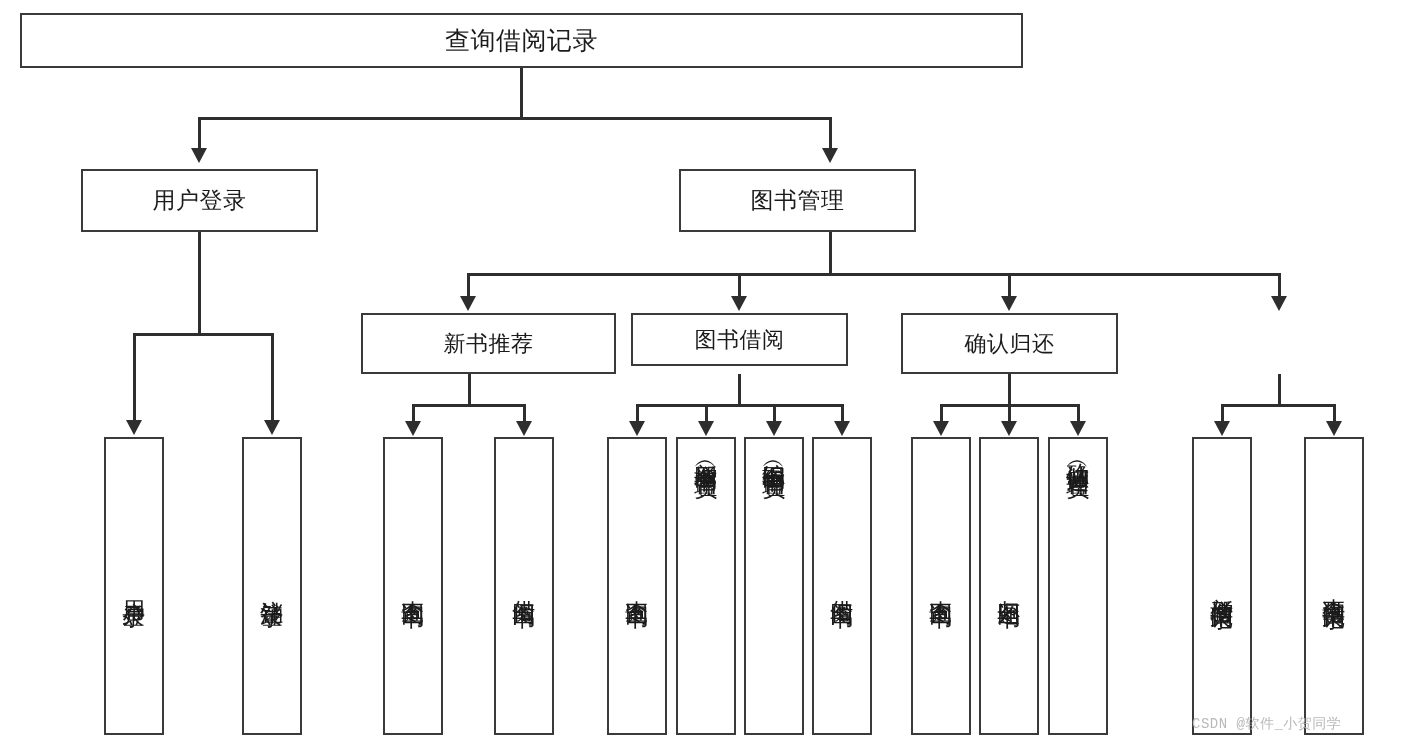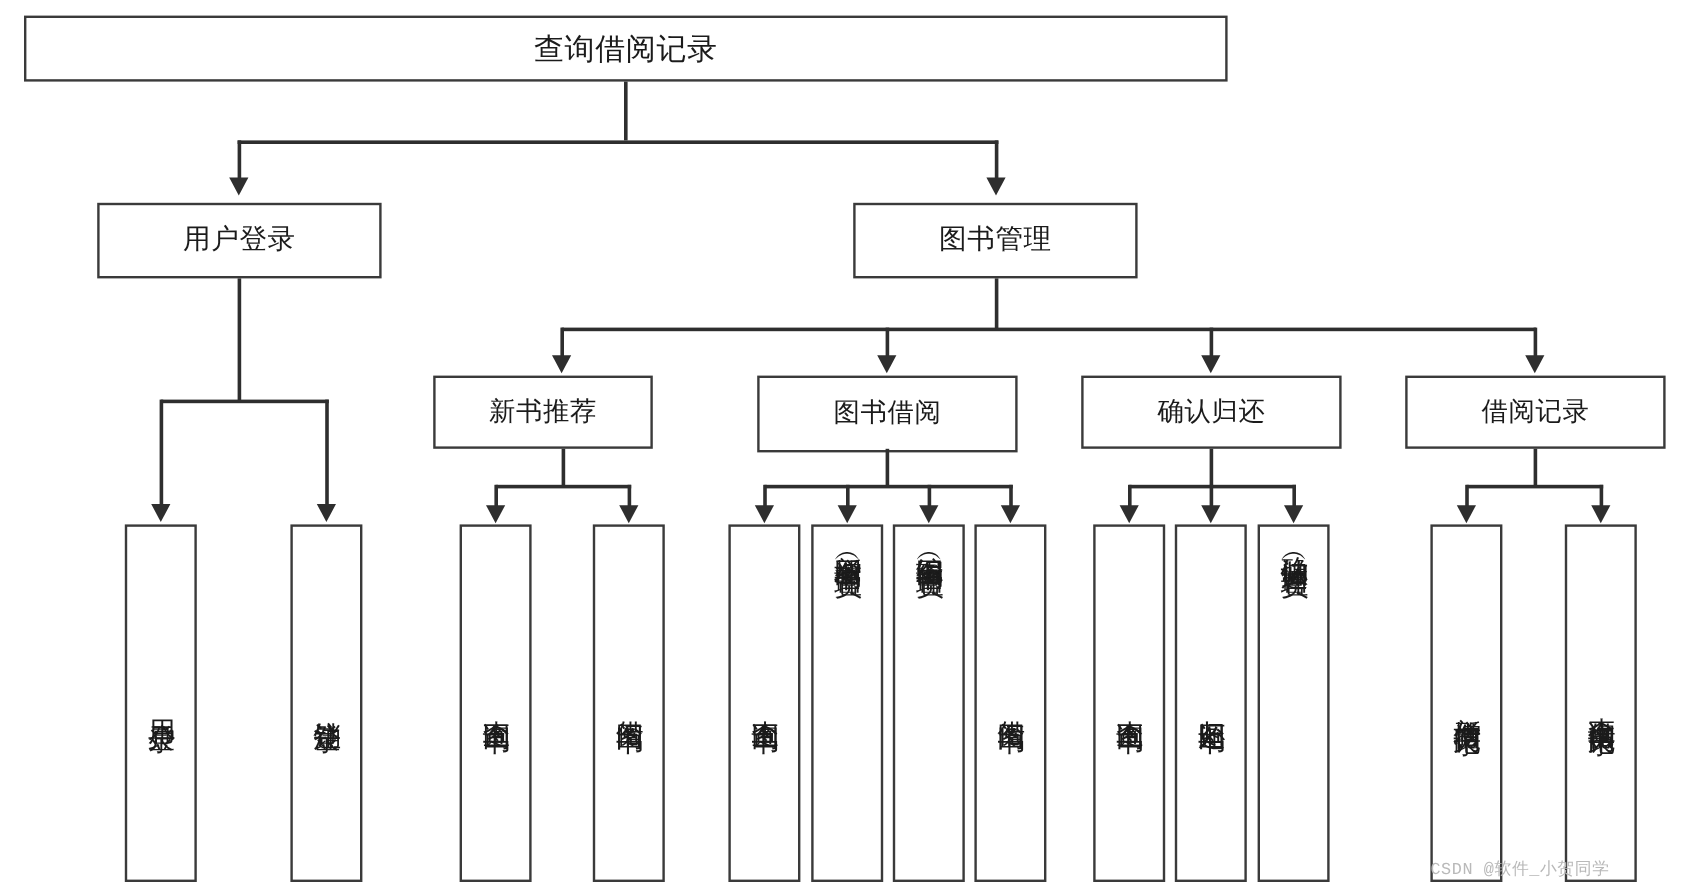--- a/index.html
+++ b/index.html
@@ -93,21 +93,21 @@
   <div class="ln vl" style="left:198px;top:117px;width:3px;height:32px;"></div>
   <div class="arrow" style="left:191px;top:148px;"></div>
 
   <div class="ln vl" style="left:829px;top:117px;width:3px;height:32px;"></div>
   <div class="arrow" style="left:822px;top:148px;"></div>
 
   <div class="node lvl2" style="left:81px;top:169px;width:237px;height:63px;">
     <span class="lbl">用户登录</span>
   </div>
 
-  <div class="node lvl2" style="left:711px;top:169px;width:237px;height:63px;">
+  <div class="node lvl2" style="left:679px;top:169px;width:237px;height:63px;">
     <span class="lbl">图书管理</span>
   </div>
 
   <div class="ln vl" style="left:198px;top:232px;width:3px;height:103px;"></div>
   <div class="ln hl" style="left:134px;top:333px;width:140px;height:3px;"></div>
   <div class="ln vl" style="left:133px;top:333px;width:3px;height:88px;"></div>
   <div class="arrow" style="left:126px;top:420px;"></div>
   <div class="ln vl" style="left:271px;top:333px;width:3px;height:88px;"></div>
   <div class="arrow" style="left:264px;top:420px;"></div>
 
@@ -115,31 +115,28 @@
   <div class="ln hl" style="left:468px;top:273px;width:812px;height:3px;"></div>
   <div class="ln vl" style="left:467px;top:273px;width:3px;height:24px;"></div>
   <div class="arrow" style="left:460px;top:296px;"></div>
   <div class="ln vl" style="left:738px;top:273px;width:3px;height:24px;"></div>
   <div class="arrow" style="left:731px;top:296px;"></div>
   <div class="ln vl" style="left:1008px;top:273px;width:3px;height:24px;"></div>
   <div class="arrow" style="left:1001px;top:296px;"></div>
   <div class="ln vl" style="left:1278px;top:273px;width:3px;height:24px;"></div>
   <div class="arrow" style="left:1271px;top:296px;"></div>
 
-  <div class="node lvl3" style="left:361px;top:313px;width:183px;height:61px;">
+  <div class="node lvl3" style="left:361px;top:313px;width:255px;height:61px;">
     <span class="lbl">新书推荐</span>
   </div>
-  <div class="node lvl3" style="left:631px;top:313px;width:217px;height:64px;">
+  <div class="node lvl3" style="left:631px;top:313px;width:217px;height:53px;">
     <span class="lbl">图书借阅</span>
   </div>
   <div class="node lvl3" style="left:901px;top:313px;width:217px;height:61px;">
     <span class="lbl">确认归还</span>
-  </div>
-  <div class="node lvl3" style="left:1171px;top:313px;width:217px;height:61px;">
-    <span class="lbl">借阅记录</span>
   </div>
 
   <div class="ln vl" style="left:468px;top:374px;width:3px;height:32px;"></div>
   <div class="ln hl" style="left:413px;top:404px;width:113px;height:3px;"></div>
   <div class="ln vl" style="left:412px;top:404px;width:3px;height:18px;"></div>
   <div class="arrow" style="left:405px;top:421px;"></div>
   <div class="ln vl" style="left:523px;top:404px;width:3px;height:18px;"></div>
   <div class="arrow" style="left:516px;top:421px;"></div>
 
   <div class="ln vl" style="left:738px;top:374px;width:3px;height:32px;"></div>

